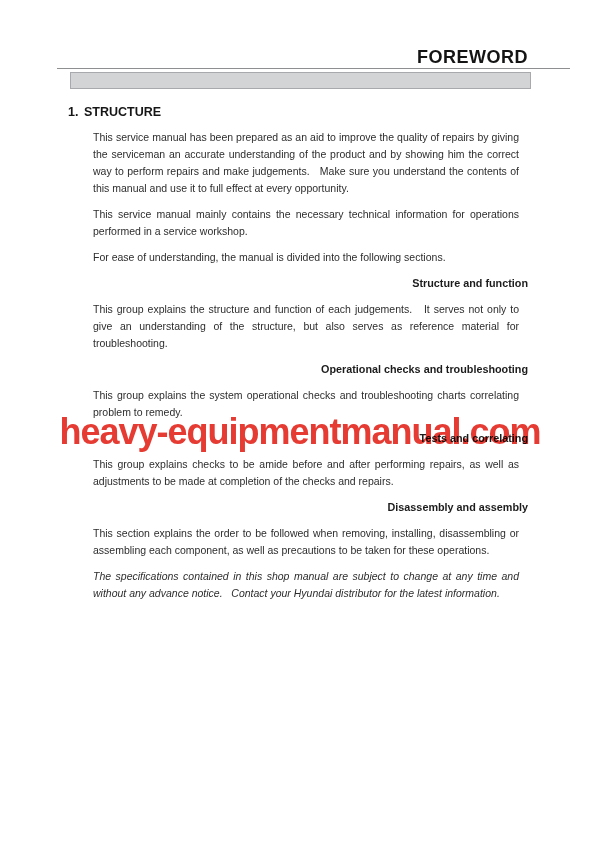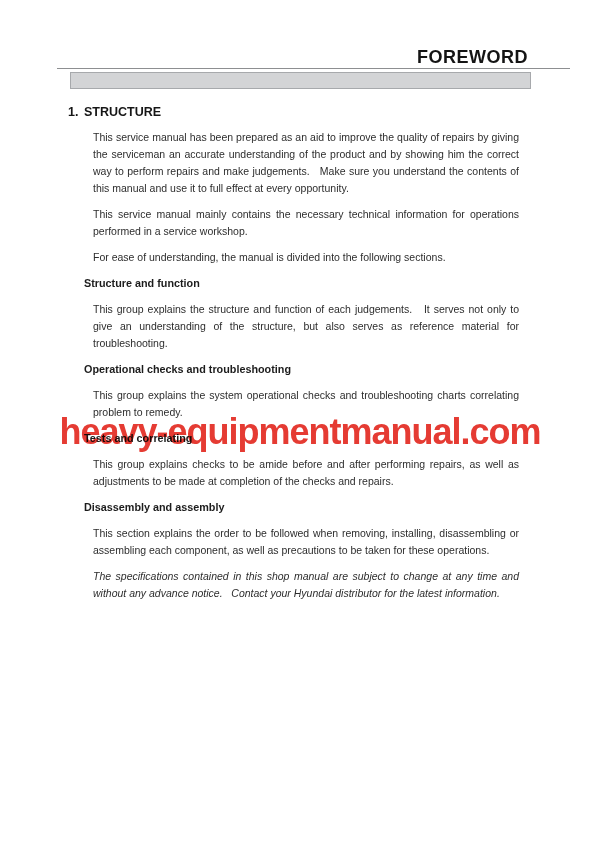--- a/index.html
+++ b/index.html
@@ -42,21 +42,21 @@
   .indented { margin-left:16px; }
   p.body-text {
     margin:9px;
     font-size:10.5px; line-height:17px;
     text-align:justify;
     white-space:pre-wrap;
   }
   .sec { margin-top:2px; }
   .sec-title {
     font-size:10.8px; font-weight:bold; color:#1c1c1c;
-    line-height:17px; margin:0;
+    line-height:17px; margin:0;text-align:right;
   }
   .closing { margin-top:15px;font-style:italic; }
   
   .watermark {
     position:absolute; top:413px; left:50%;
     transform:translateX(-50%);
     font-size:36px; font-weight:bold; line-height:38px;
     letter-spacing:-1px; white-space:nowrap;
     mix-blend-mode:multiply; opacity:0.9;
     pointer-events:none;

